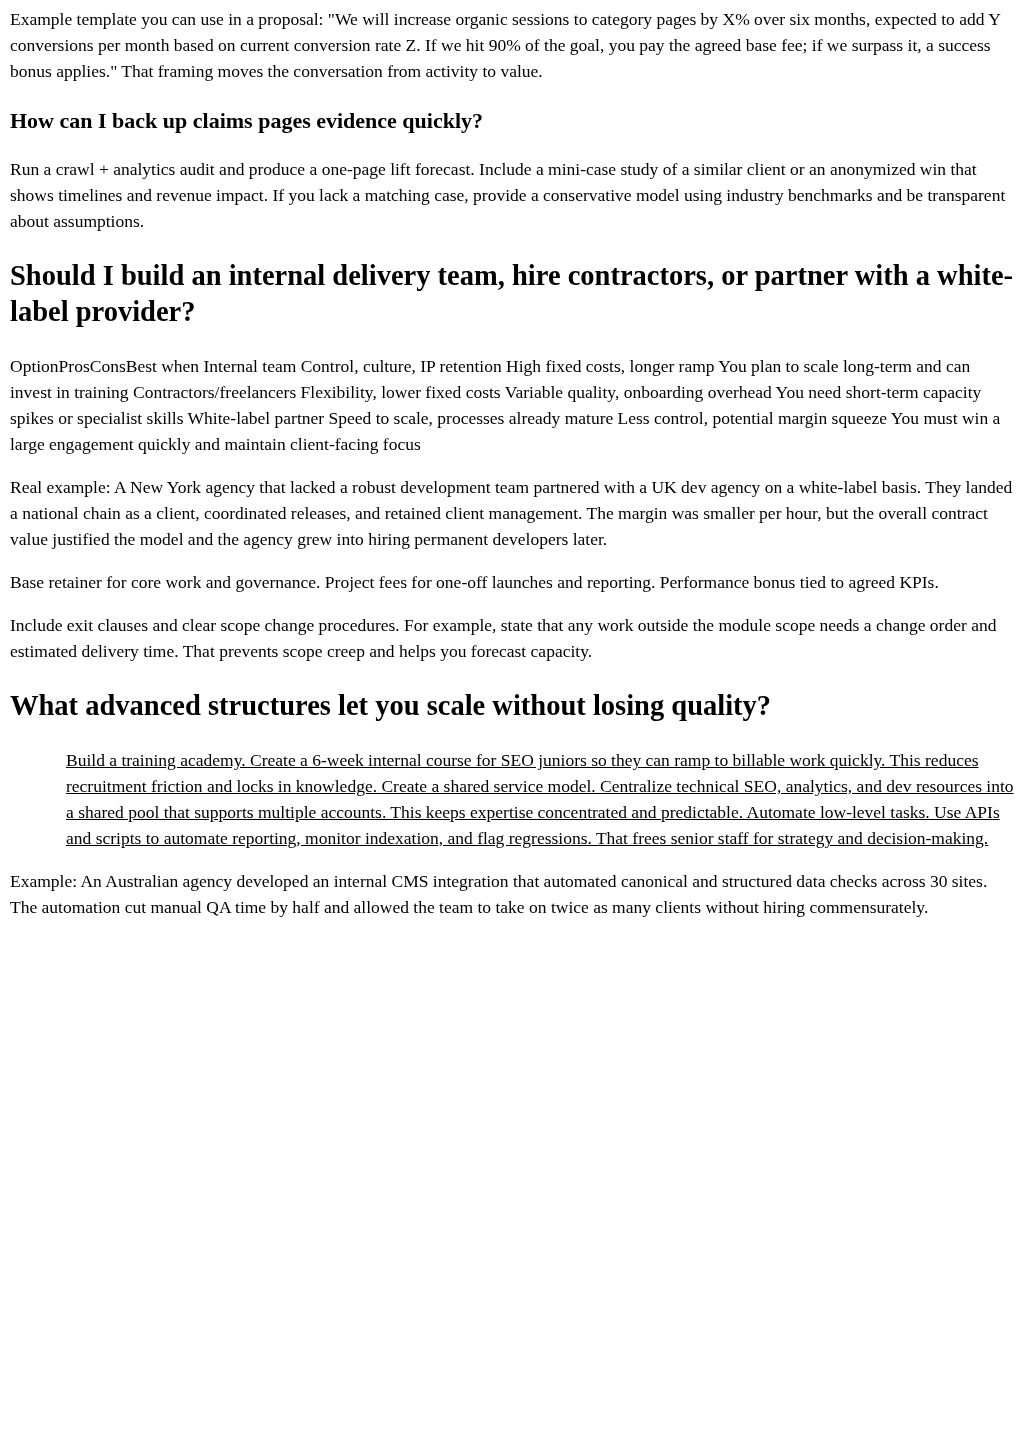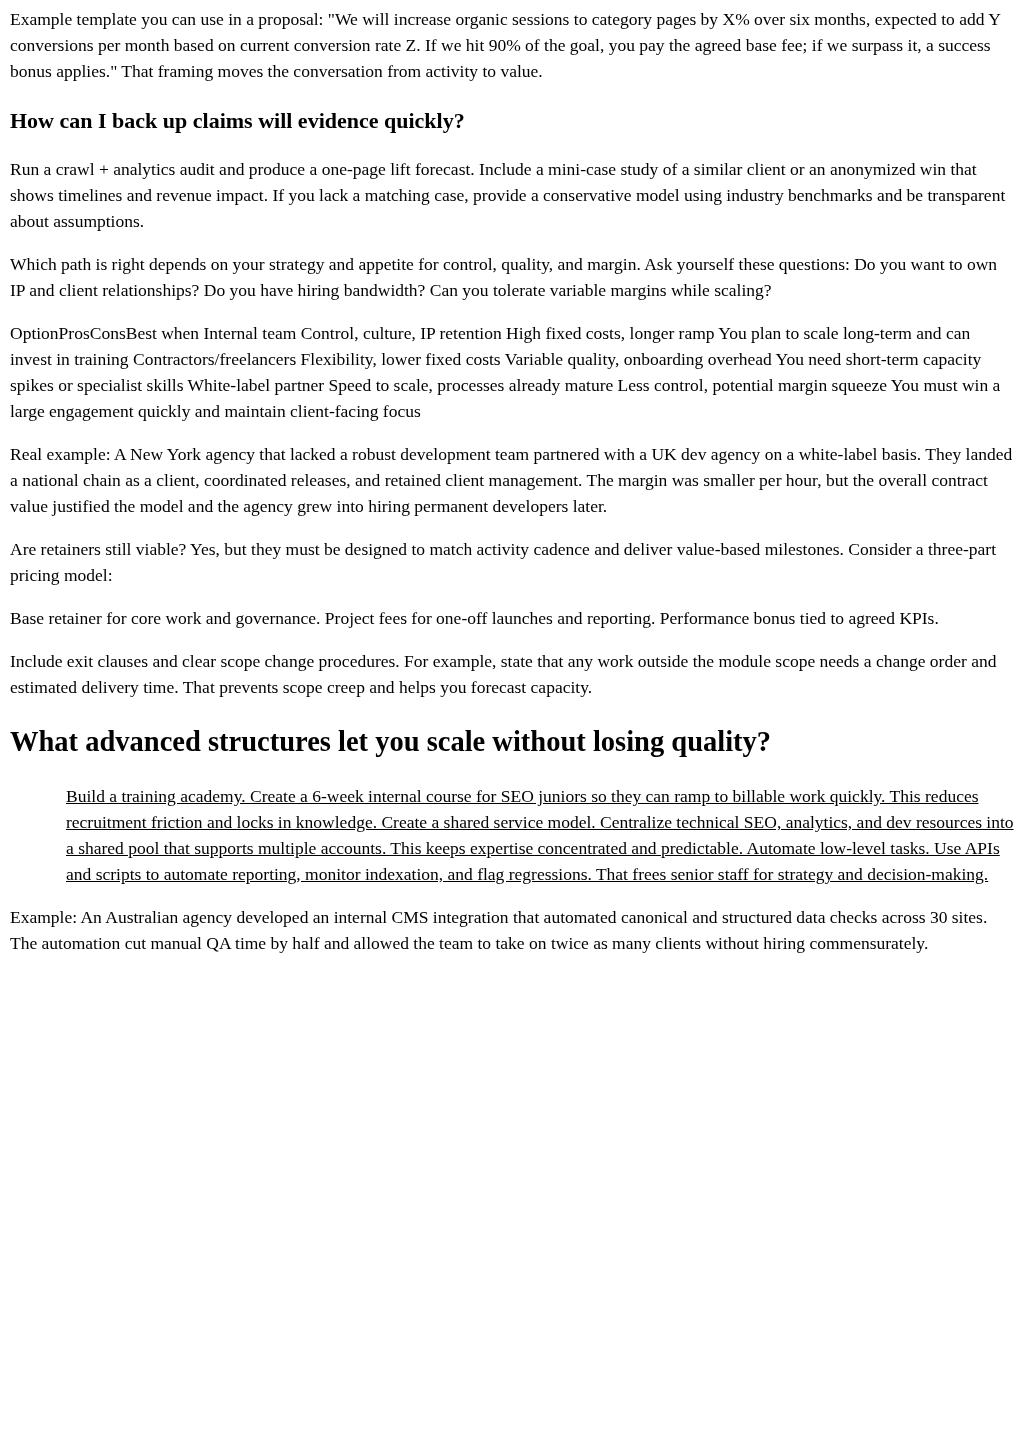--- a/index.html
+++ b/index.html
@@ -43,34 +43,33 @@
     text-decoration: underline;
   }
 </style>
 </head>
 <body>
 
 <div class="page">
 
   <p class="first">Example template you can use in a proposal: "We will increase organic sessions to category pages by X% over six months, expected to add Y conversions per month based on current conversion rate Z. If we hit 90% of the goal, you pay the agreed base fee; if we surpass it, a success bonus applies." That framing moves the conversation from activity to value.</p>
 
-  <h3>How can I back up claims will evidence quickly?</h3>
+  <h3>How can I back up claims pages evidence quickly?</h3>
 
   <p>Run a crawl + analytics audit and produce a one-page lift forecast. Include a mini-case study of a similar client or an anonymized win that shows timelines and revenue impact. If you lack a matching case, provide a conservative model using industry benchmarks and be transparent about assumptions.</p>
 
+  <h2>Should I build an internal delivery team, hire contractors, or partner with a white-label provider?</h2>
 
-  <p>Which path is right depends on your strategy and appetite for control, quality, and margin. Ask yourself these questions: Do you want to own IP and client relationships? Do you have hiring bandwidth? Can you tolerate variable margins while scaling?</p>
 
   <p>OptionProsConsBest when Internal team Control, culture, IP retention High fixed costs, longer ramp You plan to scale long-term and can invest in training Contractors/freelancers Flexibility, lower fixed costs Variable quality, onboarding overhead You need short-term capacity spikes or specialist skills White-label partner Speed to scale, processes already mature Less control, potential margin squeeze You must win a large engagement quickly and maintain client-facing focus</p>
 
 
   <p>Real example: A New York agency that lacked a robust development team partnered with a UK dev agency on a white-label basis. They landed a national chain as a client, coordinated releases, and retained client management. The margin was smaller per hour, but the overall contract value justified the model and the agency grew into hiring permanent developers later.</p>
 
 
-  <p>Are retainers still viable? Yes, but they must be designed to match activity cadence and deliver value-based milestones. Consider a three-part pricing model:</p>
 
   <p>Base retainer for core work and governance. Project fees for one-off launches and reporting. Performance bonus tied to agreed KPIs.</p>
 
   <p>Include exit clauses and clear scope change procedures. For example, state that any work outside the module scope needs a change order and estimated delivery time. That prevents scope creep and helps you forecast capacity.</p>
 
   <h2>What advanced structures let you scale without losing quality?</h2>
 
 
   <blockquote>Build a training academy. Create a 6-week internal course for SEO juniors so they can ramp to billable work quickly. This reduces recruitment friction and locks in knowledge. Create a shared service model. Centralize technical SEO, analytics, and dev resources into a shared pool that supports multiple accounts. This keeps expertise concentrated and predictable. Automate low-level tasks. Use APIs and scripts to automate reporting, monitor indexation, and flag regressions. That frees senior staff for strategy and decision-making.</blockquote>
 

